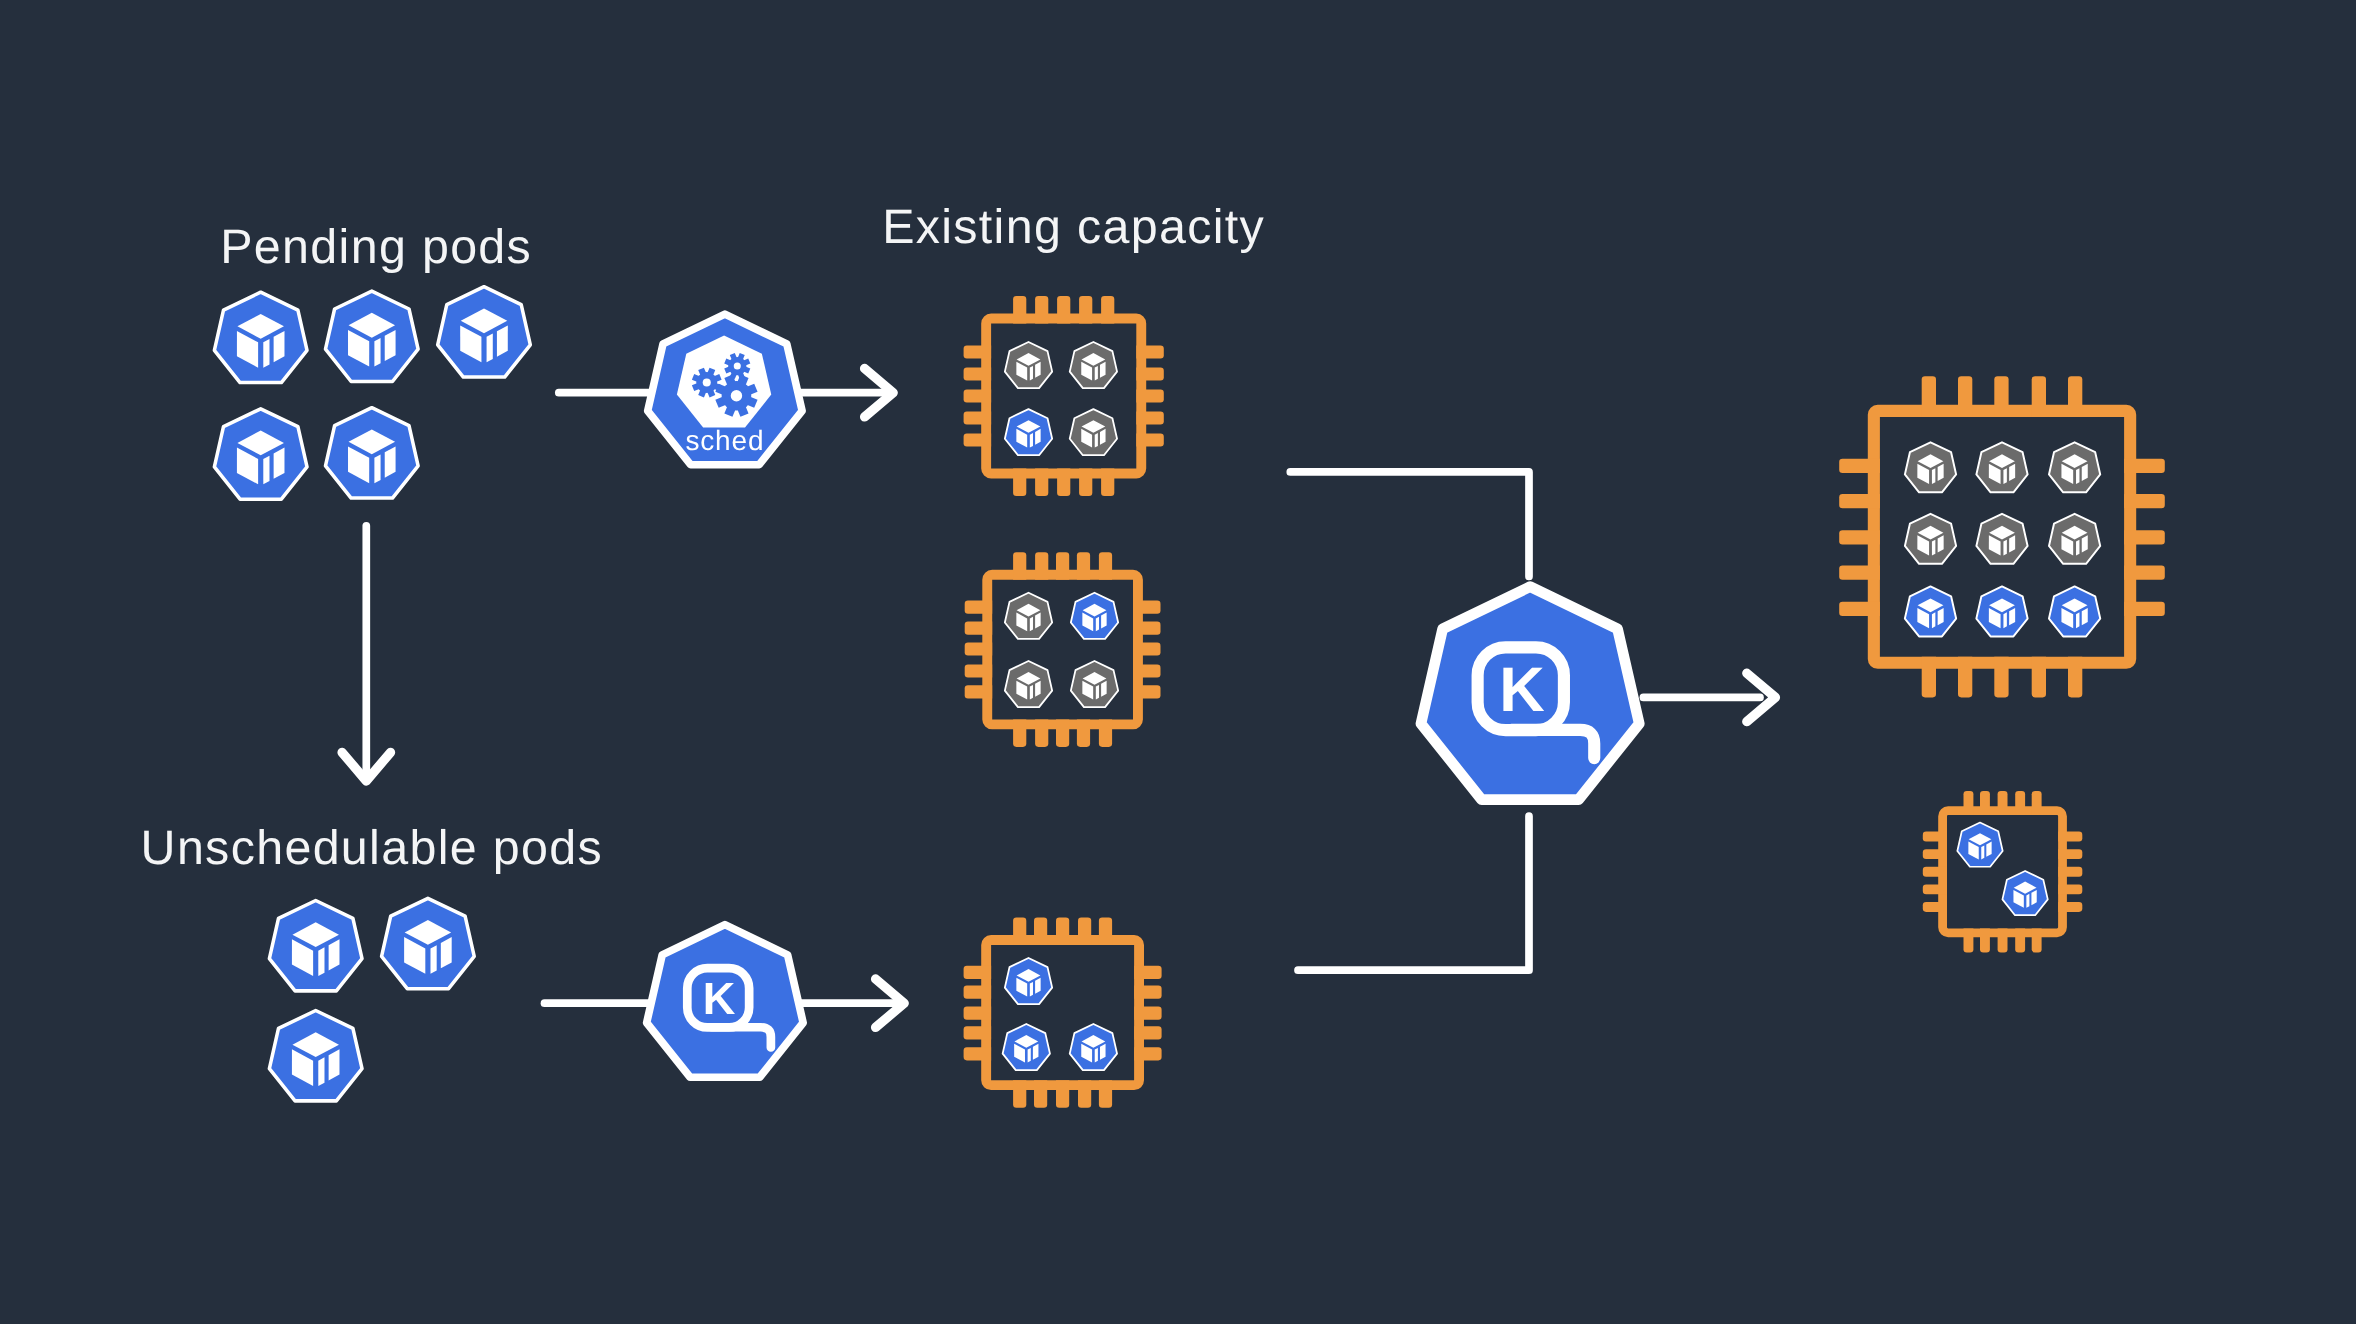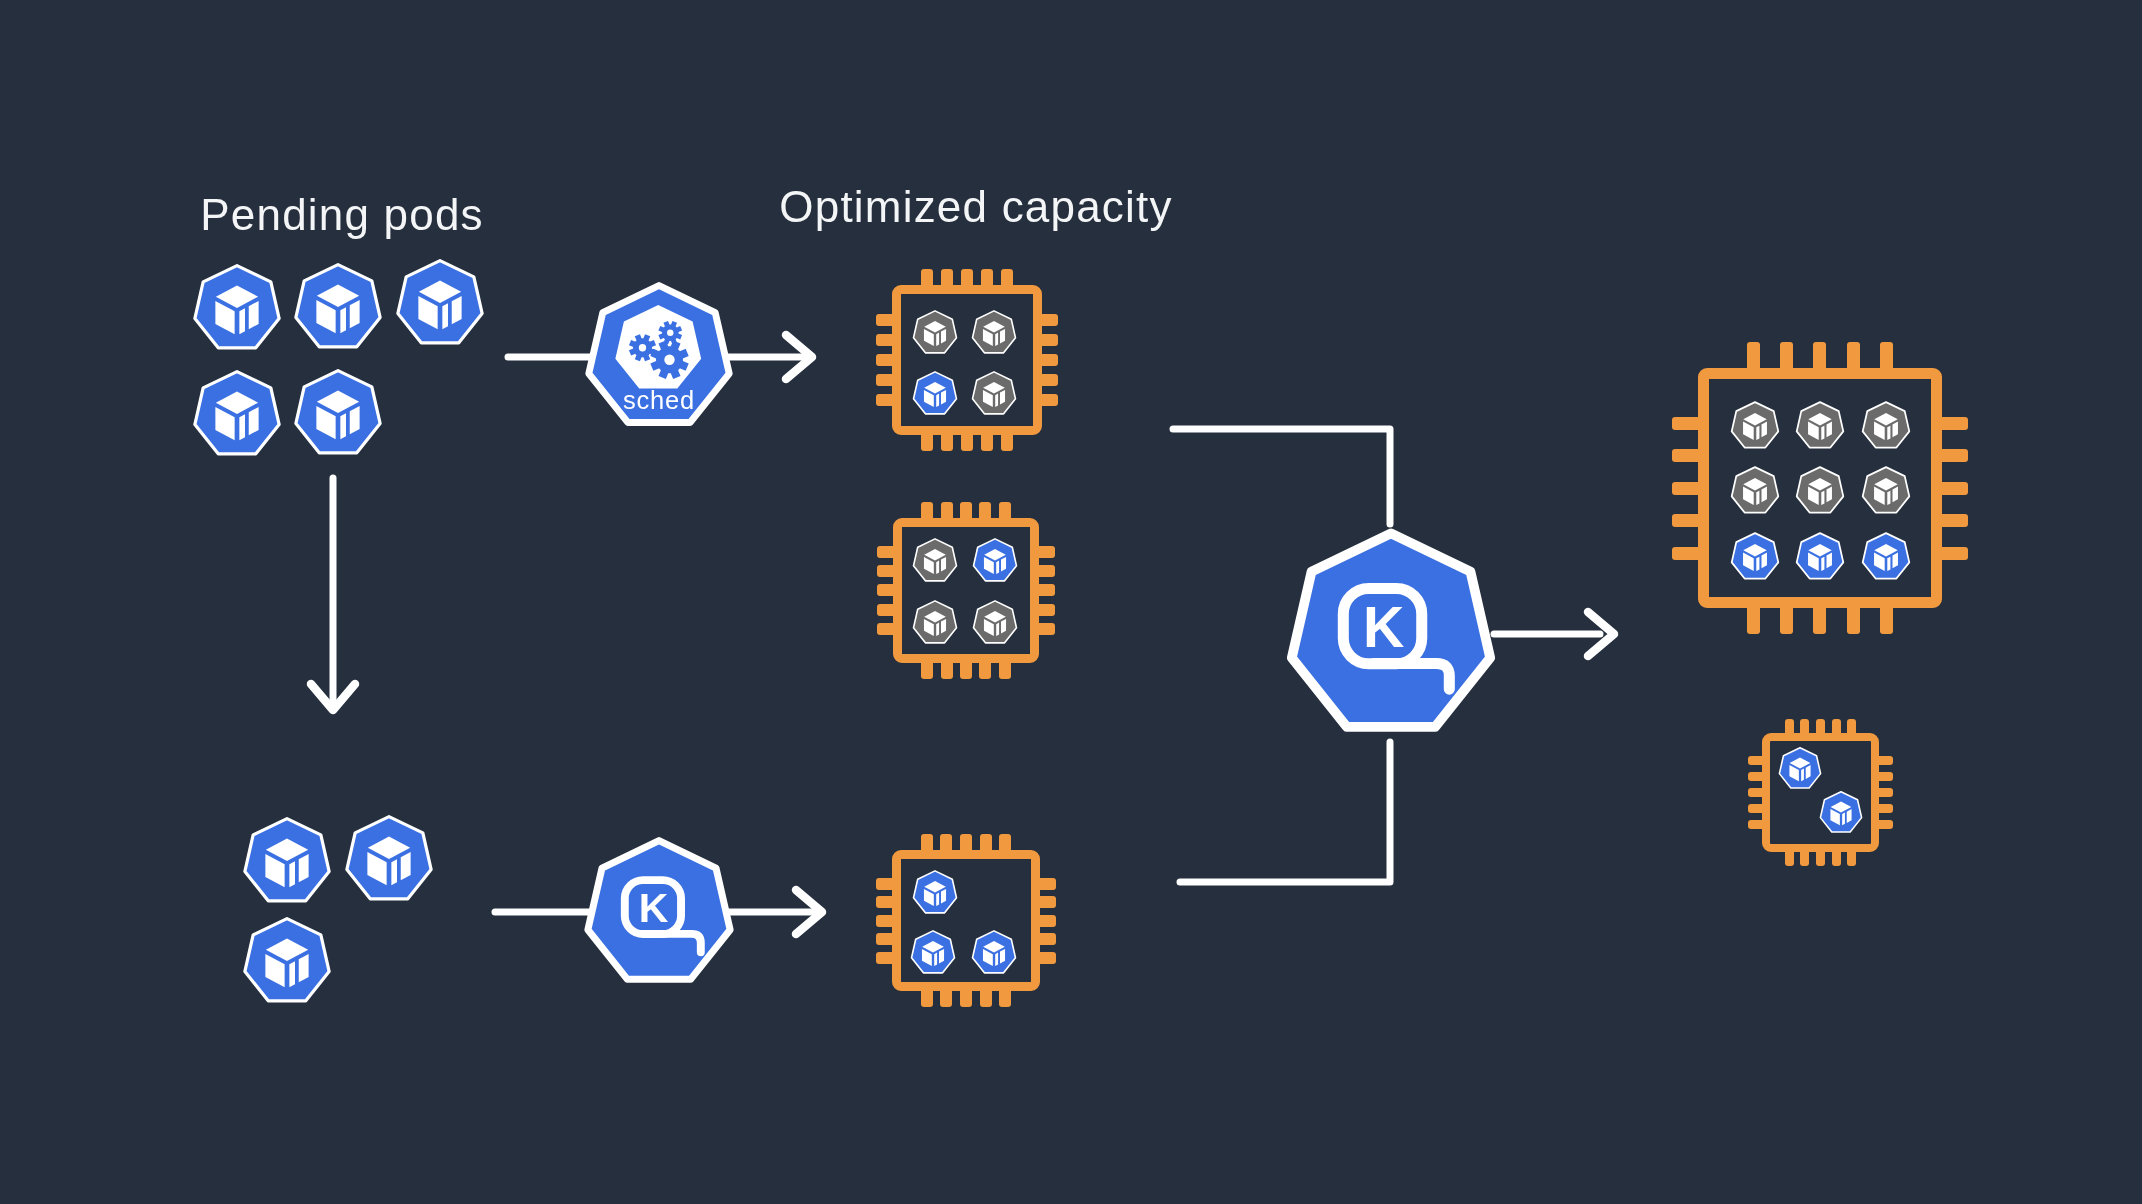--- a/index.html
+++ b/index.html
@@ -52,22 +52,23 @@
       <path stroke-width="8.5" d="M311,684 L333,710 L355,684"></path>
       <path d="M495,912 H814"></path>
       <path stroke-width="8.5" d="M796,890 L822,912 L796,934"></path>
       <path d="M1173,429 H1390 V524"></path>
       <path d="M1180,882 H1390 V742"></path>
       <path d="M1494,634 H1600"></path>
       <path stroke-width="8.5" d="M1588,612 L1614,634 L1588,656"></path>
     </g>
   </svg>
 
-  <div class="label" style="left:342px;top:190px;">Pending pods</div>
-  <div class="label" style="left:976px;top:182px;">Optimized capacity</div>
+  <div class="label" style="left:342px;top:200px;">Pending pods</div>
+  <div class="label" style="left:976px;top:182px;">Existing capacity</div>
+  <div class="label" style="left:338px;top:746px;">Unschedulable pods</div>
 
   <svg class="node" style="left:584px;top:281px;" width="150" height="150" viewBox="0 0 100 100">
     <polygon class="hept-outer" points="50,3 87.5,21.1 96.8,61.7 70.8,94.3 29.2,94.3 3.2,61.7 12.5,21.1"></polygon>
     <polygon class="hept-inner" points="49.5,16 72.4,27 78.1,51.8 62.2,71.7 36.8,71.7 20.9,51.8 26.6,27"></polygon>
     <g id="sched-gears">
         <g>
           <line x1="60.41" y1="35.71" x2="64.78" y2="37.51" stroke="#3B70E2" stroke-width="3.28"></line>
           <line x1="58.71" y1="37.41" x2="60.51" y2="41.78" stroke="#3B70E2" stroke-width="3.28"></line>
           <line x1="56.29" y1="37.41" x2="54.49" y2="41.78" stroke="#3B70E2" stroke-width="3.28"></line>
           <line x1="54.59" y1="35.71" x2="50.22" y2="37.51" stroke="#3B70E2" stroke-width="3.28"></line>

